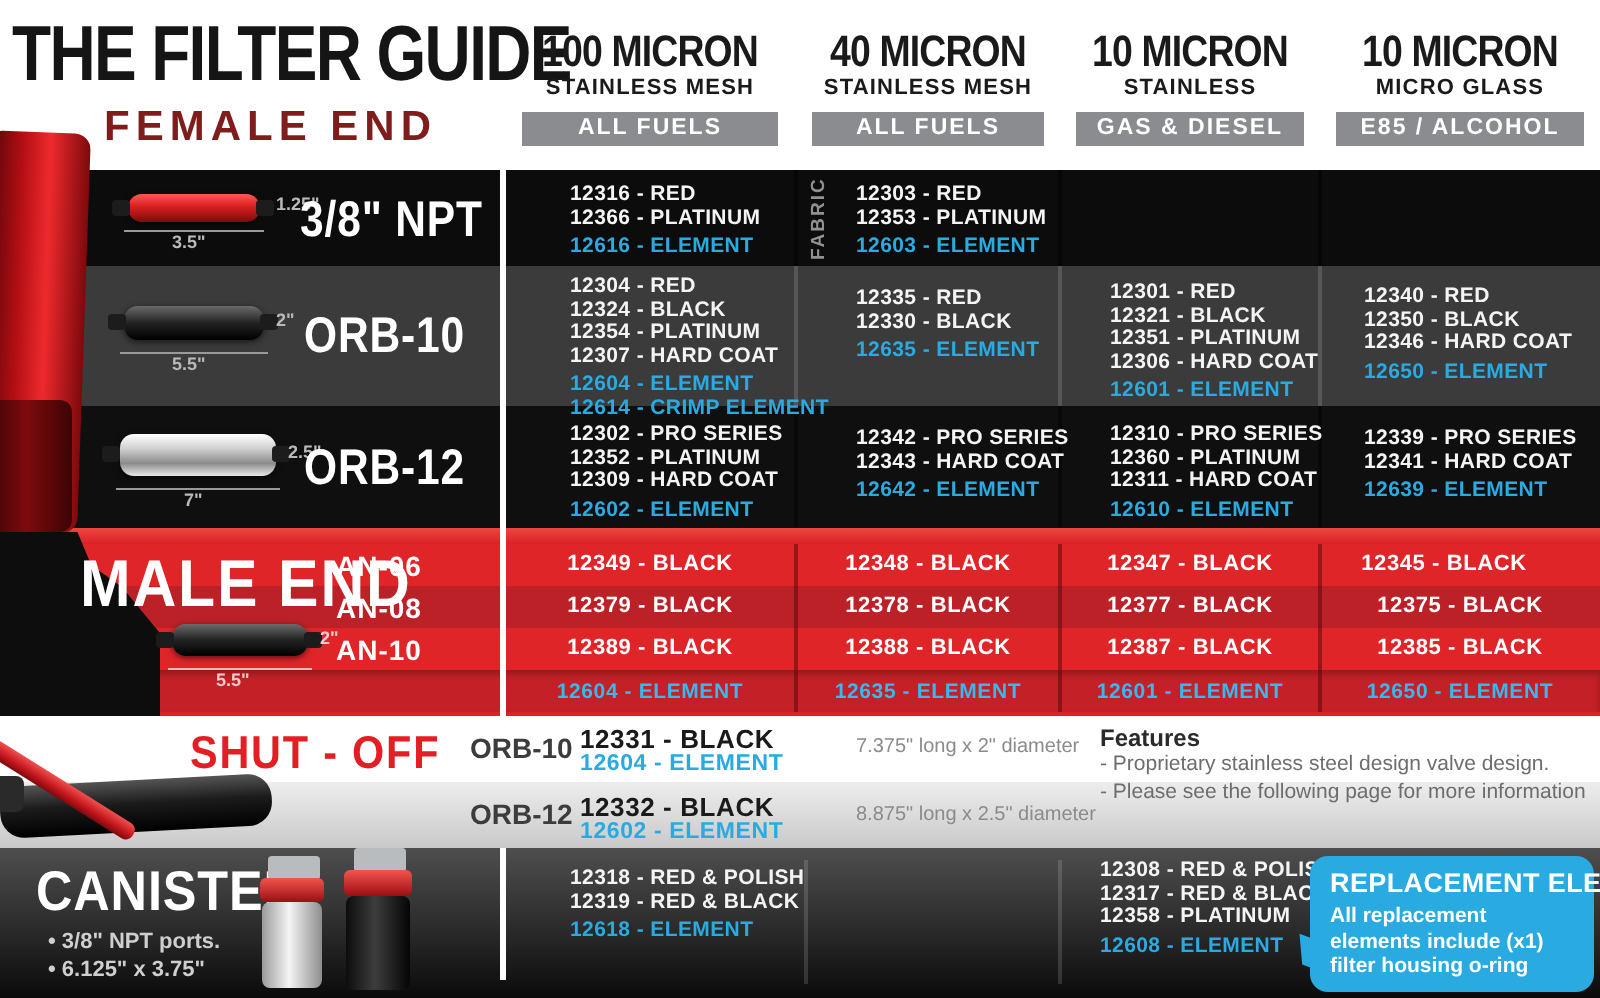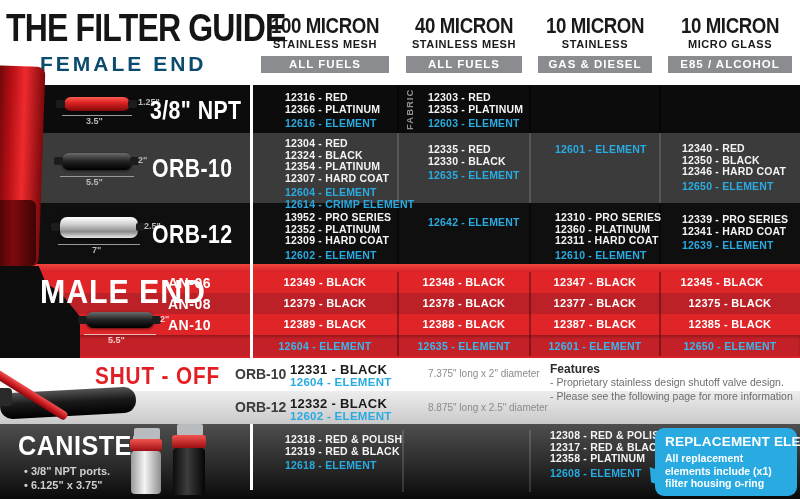--- a/index.html
+++ b/index.html
@@ -3,21 +3,21 @@
 <meta charset="utf-8">
 <style>
   * { margin:0; padding:0; box-sizing:border-box; }
   body { font-family:"Liberation Sans", sans-serif; background:#e9e9e9; }
   .canvas { position:relative; width:800px; height:499px; background:#fff; overflow:hidden; }
   .abs { position:absolute; }
 
   
   .title { left:6px; top:6px; font-size:39px; font-weight:900; color:#151515;
            letter-spacing:-1px; transform:scaleX(.82); transform-origin:left top; white-space:nowrap; }
-  .subtitle { left:40px; top:52px; font-size:21px; font-weight:bold; color:#0c4a6e; letter-spacing:3px; }
+  .subtitle { left:52px; top:52px; font-size:21px; font-weight:bold; color:#7f1d1d; letter-spacing:3px; }
   .colhead { top:14px; text-align:center; }
   .ch1 { font-size:22px; font-weight:900; color:#1a1a1a; letter-spacing:-.5px;
          transform:scaleX(.85); transform-origin:center top; white-space:nowrap; line-height:24px;}
   .ch2 { font-size:11px; font-weight:bold; color:#1a1a1a; letter-spacing:.6px; line-height:13px; white-space:nowrap;}
   .badge { margin:5px auto 0; background:#8a8c8f; color:#fff; font-size:11.5px; font-weight:bold;
            letter-spacing:1px; padding:2px 0 3px; width:88%; white-space:nowrap; }
 
   
   .row { left:0; width:800px; }
   .rowlabel { color:#fff; font-size:25px; font-weight:900; letter-spacing:.5px;
@@ -160,20 +160,26 @@
     <div class="abs cell" style="left:428px;top:11px;">
       <div class="parts">
           <div>12335 - RED</div>
           <div>12330 - BLACK</div>
         </div>
       <div class="elems">
           <div>12635 - ELEMENT</div>
         </div>
     </div>
     <div class="abs cell" style="left:555px;top:8px;">
+      <div class="parts">
+          <div>12301 - RED</div>
+          <div>12321 - BLACK</div>
+          <div>12351 - PLATINUM</div>
+          <div>12306 - HARD COAT</div>
+        </div>
       <div class="elems">
           <div>12601 - ELEMENT</div>
         </div>
     </div>
     <div class="abs cell" style="left:682px;top:10px;">
       <div class="parts">
           <div>12340 - RED</div>
           <div>12350 - BLACK</div>
           <div>12346 - HARD COAT</div>
         </div>
@@ -191,29 +197,33 @@
       <div class="pill chrome abs" style="left:4px;top:2px;width:78px;height:21px;"></div>
       <div class="stub" style="left:-5px;top:8px;"></div>
         <div class="stub" style="left:80px;top:8px;"></div>
       <div class="abs dim" style="left:88px;top:6px;">2.5"</div>
       <div class="abs dimline" style="left:2px;top:29px;width:82px;height:1px;"></div>
       <div class="abs dim" style="left:36px;top:30px;">7"</div>
     </div>
     <div class="abs rowlabel" style="left:152px;top:17px;">ORB-12</div>
     <div class="abs cell" style="left:285px;top:9px;">
       <div class="parts">
-          <div>13952 - PRO SERIES</div>
+          <div>12302 - PRO SERIES</div>
           <div>12352 - PLATINUM</div>
           <div>12309 - HARD COAT</div>
         </div>
       <div class="elems">
           <div>12602 - ELEMENT</div>
         </div>
     </div>
     <div class="abs cell" style="left:428px;top:11px;">
+      <div class="parts">
+          <div>12342 - PRO SERIES</div>
+          <div>12343 - HARD COAT</div>
+        </div>
       <div class="elems">
           <div>12642 - ELEMENT</div>
         </div>
     </div>
     <div class="abs cell" style="left:555px;top:9px;">
       <div class="parts">
           <div>12310 - PRO SERIES</div>
           <div>12360 - PLATINUM</div>
           <div>12311 - HARD COAT</div>
         </div>
@@ -305,21 +315,21 @@
     <div class="abs so-elem" style="left:290px;top:18px;">12604 - ELEMENT</div>
     <div class="abs so-note" style="left:428px;top:10px;">7.375" long x 2" diameter</div>
 
     <div class="abs so-part" style="left:290px;top:38px;">12332 - BLACK</div>
     <div class="abs so-elem" style="left:290px;top:52px;">12602 - ELEMENT</div>
     <div class="abs so-note" style="left:428px;top:44px;">8.875" long x 2.5" diameter</div>
 
     <div class="abs" style="left:550px;top:4px;z-index:4;">
       <div class="feat-title">Features</div>
       <div class="feat-items">
-          <div>- Proprietary stainless design shutoff valve design.</div>
+          <div>- Proprietary stainless steel design valve design.</div>
           <div>- Please see the following page for more information</div>
         </div>
     </div>
   </div>
 
   <div class="abs row" style="top:424px;height:75px;background:linear-gradient(180deg,#4e4e4e 0,#2a2a2a 55%,#0a0a0a 100%);">
     <div class="abs can-title" style="left:18px;top:6px;">CANISTER</div>
     <div class="abs can-bullets" style="left:24px;top:40px;">
         <div>• 3/8" NPT ports.</div>
         <div>• 6.125" x 3.75"</div>

